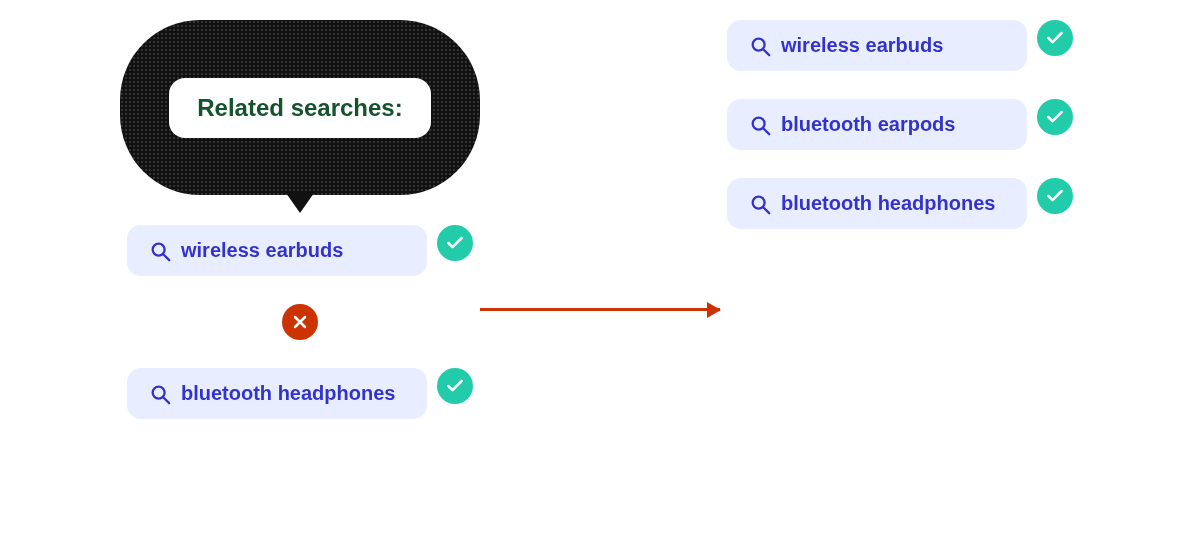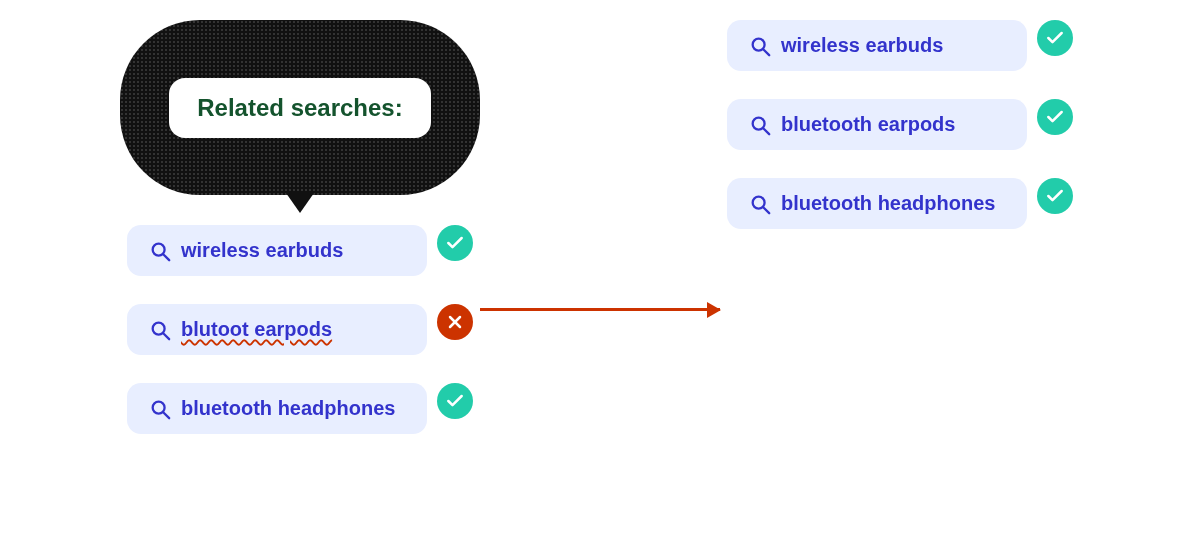--- a/index.html
+++ b/index.html
@@ -160,27 +160,20 @@
         <span class="search-text">wireless earbuds</span>
       </div>
       <div class="badge-check">
         <svg viewBox="0 0 24 24" fill="none" stroke="white" stroke-width="3" stroke-linecap="round" stroke-linejoin="round">
           <polyline points="20 6 9 17 4 12"></polyline>
         </svg>
       </div>
     </div>
 
     <div style="margin-bottom: 28px;" class="search-row">
-      <div class="search-pill">
-        <svg class="search-icon-svg" viewBox="0 0 24 24" fill="none" stroke="#3333cc" stroke-width="2.5" stroke-linecap="round" stroke-linejoin="round">
-          <circle cx="10.5" cy="10.5" r="6.5"></circle>
-          <line x1="15.5" y1="15.5" x2="22" y2="22"></line>
-        </svg>
-        <span class="search-text-misspelled">blutoot earpods</span>
-      </div>
       <div class="badge-x">
         <svg viewBox="0 0 24 24" fill="none" stroke="white" stroke-width="3" stroke-linecap="round" stroke-linejoin="round">
           <line x1="6" y1="6" x2="18" y2="18"></line>
           <line x1="18" y1="6" x2="6" y2="18"></line>
         </svg>
       </div>
     </div>
 
     <div class="search-row">
       <div class="search-pill">

